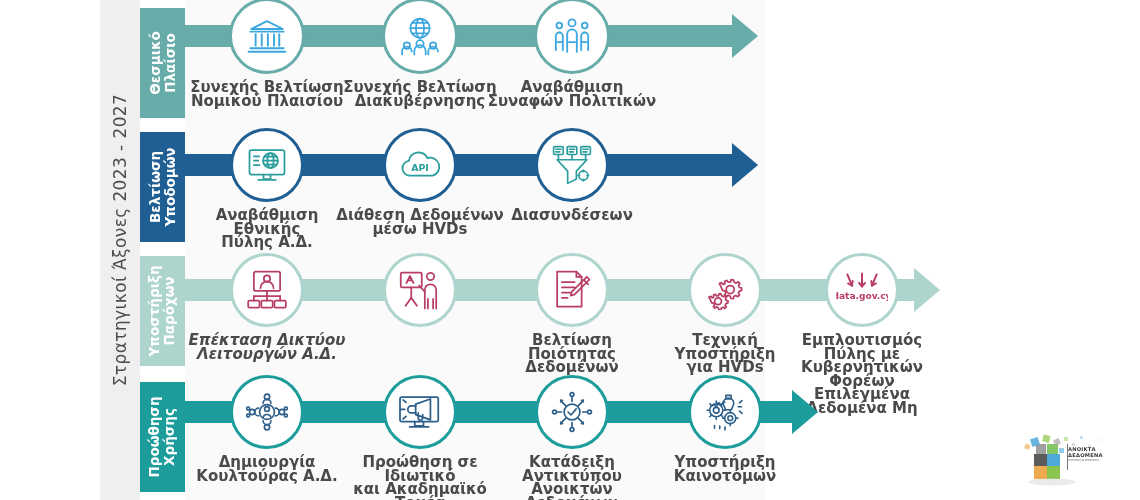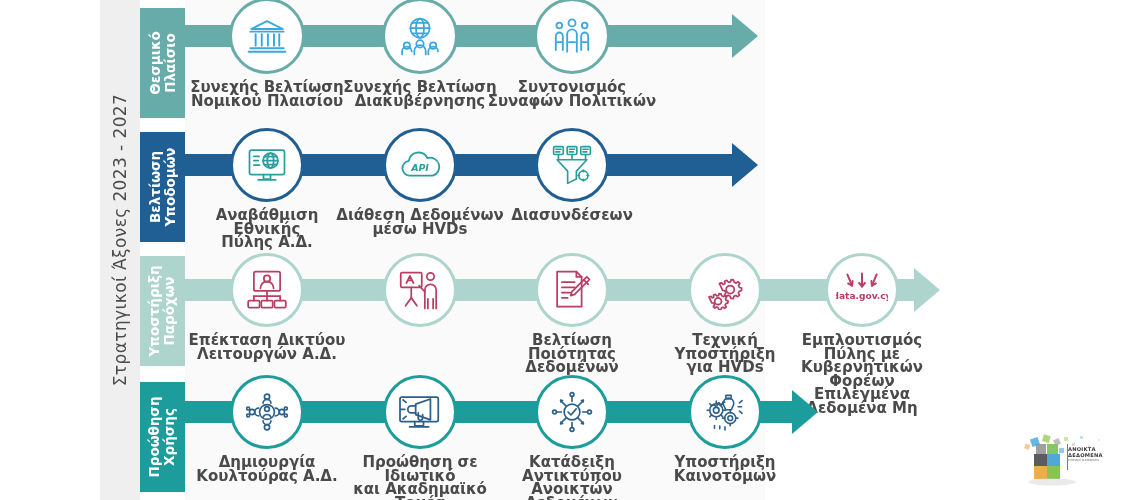--- a/index.html
+++ b/index.html
@@ -175,21 +175,21 @@
               <circle cx="24" cy="9" r="4"></circle>
               <path d="M18.5 42 v-20 a5.5 5.5 0 0 1 11 0 v20"></path>
               <line x1="20.5" y1="31" x2="27.5" y2="31"></line>
               <circle cx="38.5" cy="12" r="3.2"></circle>
               <path d="M34.5 40 v-16 a4 4 0 0 1 8 0 v16"></path>
               <line x1="36" y1="31" x2="41" y2="31"></line>
             </g>
           </svg>
         </div>
         <div class="caption" style="left: 302px; top: 81px; width: 170px;">
-          <span>Συντονισμός</span>
+          <span>Αναβάθμιση</span>
           <span>Συναφών Πολιτικών</span>
         </div>
       </div>
     </div>
   <div class="row" id="row1" style="top: 125px; height: 125px;">
       <div class="track" style="left: 0px; top: 29px; width: 547px; background: rgb(31, 95, 148);"></div>
       <div class="arrowhead" style="left: 547px; top: 18px; border-left: 26px solid rgb(31, 95, 148);"></div>
       <div class="node" style="left: 0px; top: 0px; width: 100%; height: 100%; pointer-events: none;">
         <div class="circle" style="left: 45px; top: 3px; width: 74px; height: 74px; border: 3.5px solid rgb(31, 95, 148); pointer-events: auto;">
           <svg class="ic" width="42" height="42" viewBox="0 0 48 48" style="left: 12.5px; top: 12.5px;">
@@ -207,21 +207,21 @@
               <line x1="14" y1="41" x2="34" y2="41"></line>
             </g>
           </svg>
         </div>
         <div class="caption" style="left: -3px; top: 84px; width: 170px;">
           <span>Αναβάθμιση Εθνικής</span>
           <span>Πύλης Α.Δ.</span>
         </div>
       </div>
       <div class="node" style="left: 0px; top: 0px; width: 100%; height: 100%; pointer-events: none;">
-        <div class="circle" style="left: 198px; top: 3px; width: 74px; height: 74px; border: 3.5px solid rgb(31, 95, 148); pointer-events: auto; font-style: italic;">
+        <div class="circle" style="left: 198px; top: 3px; width: 74px; height: 74px; border: 3.5px solid rgb(31, 95, 148); pointer-events: auto;">
           <svg class="ic" width="46" height="38" viewBox="0 0 56 42" style="left: 10.5px; top: 14.5px;">
             <g fill="none" stroke="#2A9D9D" stroke-width="2.2" stroke-linejoin="round">
               <path d="M15 34 a9 9 0 0 1 -.6 -17.9 A12 12 0 0 1 37 12.5 a8.6 8.6 0 0 1 6.5 21.5 Z"></path>
             </g>
             <text x="28" y="28" font-family="DejaVu Sans,sans-serif" font-size="11.5" font-weight="bold" fill="#2A9D9D" text-anchor="middle">API</text>
           </svg>
         </div>
         <div class="caption" style="left: 150px; top: 84px; width: 170px;">
           <span>Διάθεση Δεδομένων</span>
           <span>μέσω HVDs</span>
@@ -248,21 +248,21 @@
           </svg>
         </div>
         <div class="caption" style="left: 302px; top: 84px; width: 170px;">
           <span>Διασυνδέσεων</span>
         </div>
       </div>
     </div>
   <div class="row" id="row2" style="top: 250px; height: 125px;">
       <div class="track" style="left: 0px; top: 29px; width: 729px; background: rgb(174, 212, 206);"></div>
       <div class="arrowhead" style="left: 729px; top: 18px; border-left: 26px solid rgb(174, 212, 206);"></div>
-      <div class="node" style="left: 0px; top: 0px; width: 100%; height: 100%; pointer-events: none;">
+      <div class="node" style="left: 0px; top: 0px; width: 100%; height: 100%; pointer-events: none; font-style: italic;">
         <div class="circle" style="left: 45px; top: 3px; width: 74px; height: 74px; border: 3px solid rgb(174, 212, 206); pointer-events: auto;">
           <svg class="ic" width="42" height="42" viewBox="0 0 48 48" style="left: 13px; top: 13px;">
             <g fill="none" stroke="#B83E63" stroke-width="2" stroke-linecap="round" stroke-linejoin="round">
               <rect x="9" y="3" width="30" height="22" rx="2"></rect>
               <circle cx="24" cy="11" r="3.6"></circle>
               <path d="M16.5 22 a7.5 8 0 0 1 15 0"></path>
               <line x1="24" y1="25" x2="24" y2="31"></line>
               <line x1="9" y1="31" x2="39" y2="31"></line>
               <line x1="9" y1="31" x2="9" y2="36"></line>
               <line x1="24" y1="31" x2="24" y2="36"></line>

